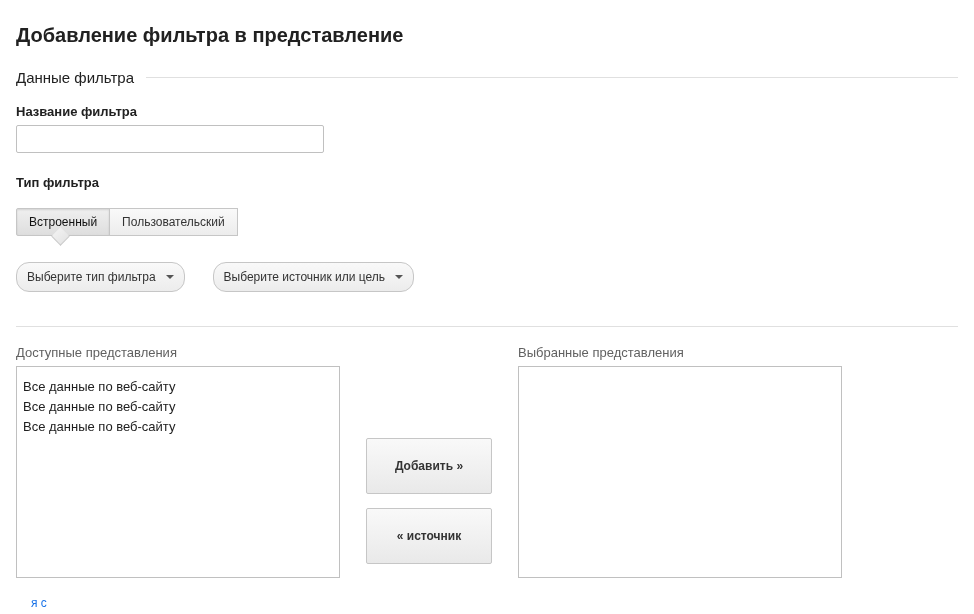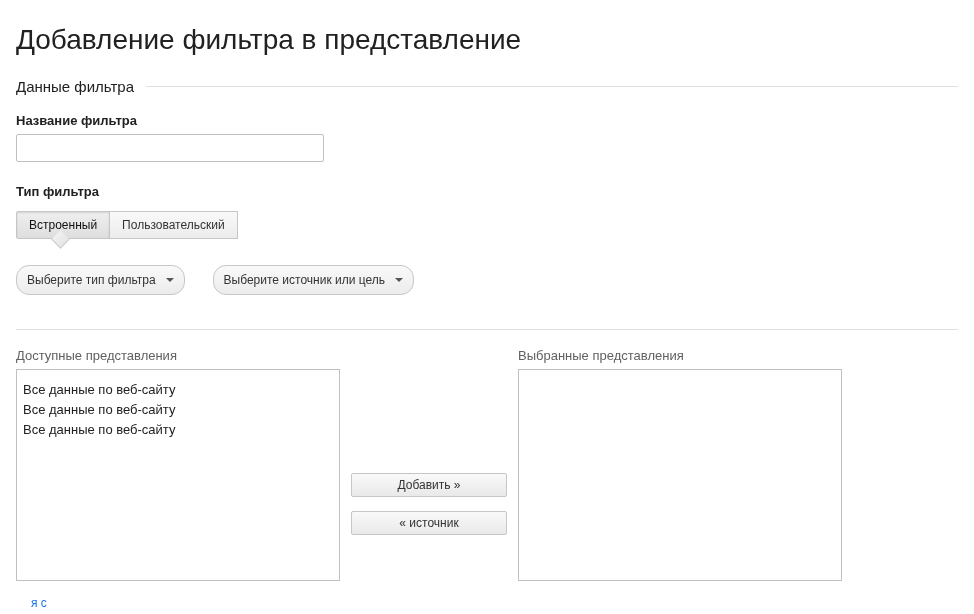--- a/index.html
+++ b/index.html
@@ -13,22 +13,22 @@
     height: 614px;
     box-sizing: border-box;
   }
   body {
     padding: 10px 16px 0 16px;
     position: relative;
   }
   a { color: #1a73e8; text-decoration: none; }
 
   h1.page-title {
-    font-size: 28px;
-    font-weight: 400;
+    font-size: 20px;
+    font-weight: 700;
     margin: 14px 0 22px 0;
   }
 
   .section-header {
     display: flex;
     align-items: center;
     margin: 6px 0 18px 0;
   }
   .section-header span {
     font-size: 15px;
@@ -57,21 +57,21 @@
     padding: 0 6px;
     font-size: 13px;
     box-sizing: border-box;
     background: #fff;
   }
 
   .filter-type-block { margin-top: 22px; }
 
   .seg {
     display: inline-flex;
-    margin-top: 6px;
+    margin-top: 12px;
     position: relative;
   }
   .seg button {
     border: 1px solid #c6c6c6;
     background: linear-gradient(#f9f9f9, #ececec);
     color: #333;
     font-size: 12px;
     padding: 6px 12px;
     cursor: pointer;
     margin-left: -1px;
@@ -152,28 +152,29 @@
   .middle-btns {
     display: flex;
     flex-direction: column;
     gap: 14px;
     justify-content: center;
     align-items: center;
     width: 178px;
     padding-top: 78px;
   }
   .ga-btn {
-    width: 156px;
+    width: 126px;
     border: 1px solid #c6c6c6;
     background: linear-gradient(#f9f9f9, #e9e9e9);
     color: #333;
     font-size: 12px;
-    padding: 4px 0;
+    padding: 20px 0;
     border-radius: 2px;
     cursor: pointer;
+    font-weight: bold;
   }
 
   .corner-link {
     position: absolute;
     left: 0;
     bottom: 4px;
     font-size: 12px;
     color: #1a73e8;
     margin-left: 31px;
   }

